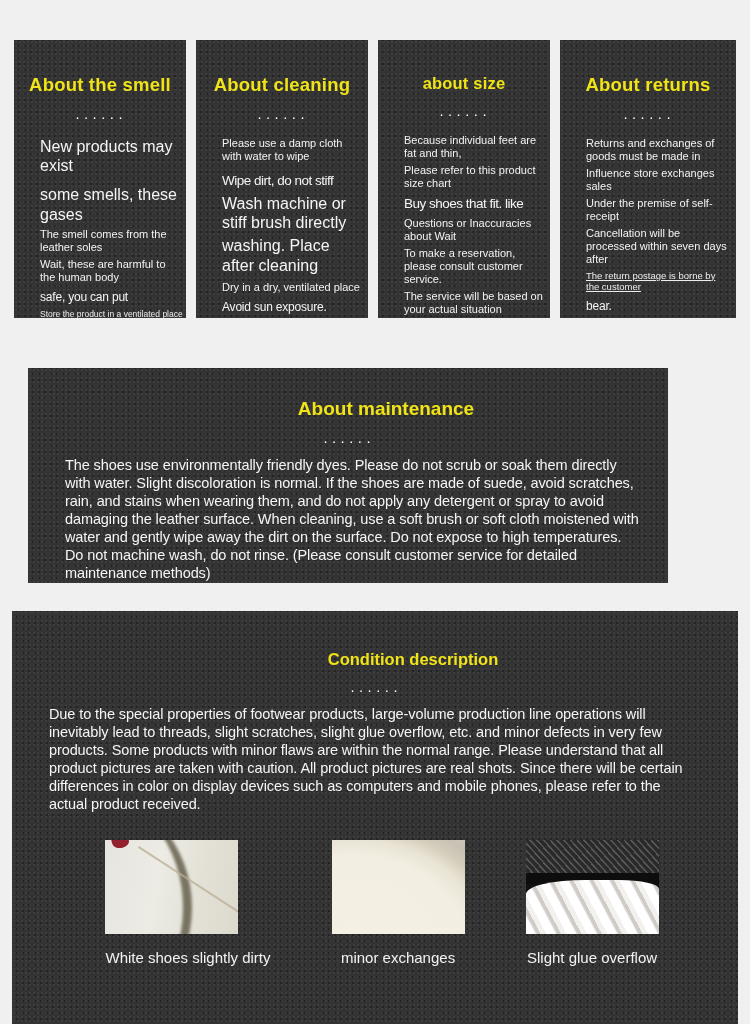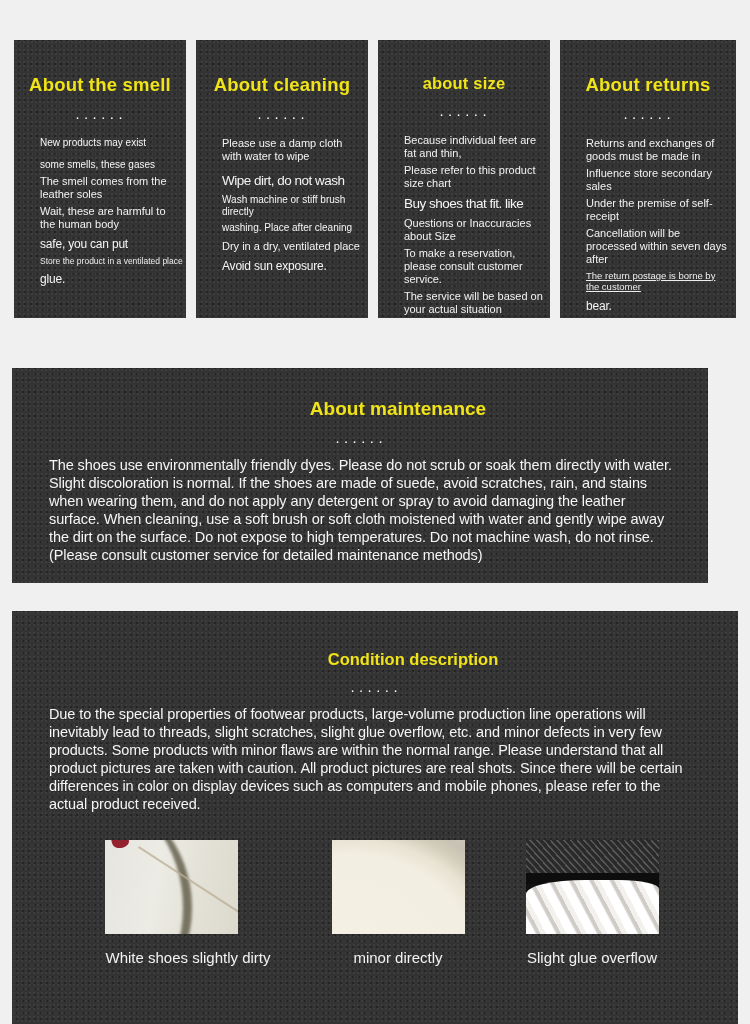--- a/index.html
+++ b/index.html
@@ -43,28 +43,28 @@
     text-align:center;
     font-family:"DejaVu Sans Mono",monospace;
     font-size:11px;
     letter-spacing:2px;
     color:#ffffff;
   }
   .pbody{padding:0 5px 0 26px;}
   .pbody p{margin:0 0 4px;}
   .xxs{font-size:8.5px;white-space:nowrap;color:#ededed;}
   .xs{font-size:11px;line-height:1.18;color:#f2f2f2;}
-  .sm{font-size:10px;line-height:1.2;}
+  .sm{font-size:16px;line-height:1.2;}
   .lg{font-size:12px;line-height:1.25;letter-spacing:-0.2px;}
   .lg-tight{font-size:13.5px;letter-spacing:-0.5px;white-space:nowrap;}
   .gap-b{margin-bottom:10px !important;}
   .gap-t{margin-top:6px !important;}
 
   
-  .maintenance{position:absolute;top:368px;left:12px;width:696px;height:215px;overflow:hidden;}
+  .maintenance{position:absolute;top:368px;left:28px;width:640px;height:215px;overflow:hidden;}
   .condition{position:absolute;top:611px;left:12px;width:726px;height:464px;overflow:hidden;}
   .wide-title{
     margin:30px 0 0;
     text-align:center;
     transform:translateX(38px);
     font-size:19px;
     font-weight:bold;
     color:#f0e418;
   }
   .condition .wide-title{font-size:16.5px;margin-top:39px;}
@@ -137,49 +137,49 @@
         <p class="xxs">Store the product in a ventilated place</p>
         <p class="lg gap-t">glue.</p>
       </div>
     </article>
 
     <article class="panel small-panel">
       <h2 class="ptitle">About cleaning</h2>
       <div class="dots">......</div>
       <div class="pbody">
         <p class="xs gap-b">Please use a damp cloth with water to wipe</p>
-        <p class="lg-tight">Wipe dirt, do not wash</p>
+        <p class="lg-tight">Wipe dirt, do not stiff</p>
         <p class="sm gap-t">Wash machine or stiff brush directly</p>
         <p class="sm">washing. Place after cleaning</p>
         <p class="xs gap-t">Dry in a dry, ventilated place</p>
         <p class="lg gap-t">Avoid sun exposure.</p>
       </div>
     </article>
 
     <article class="panel small-panel">
       <h2 class="ptitle t-sm">about size</h2>
       <div class="dots">......</div>
       <div class="pbody">
         <p class="xs">Because individual feet are fat and thin,</p>
         <p class="xs">Please refer to this product size chart</p>
         <p class="lg-tight gap-t">Buy shoes that fit. like</p>
-        <p class="xs gap-t">Questions or Inaccuracies about Size</p>
+        <p class="xs gap-t">Questions or Inaccuracies about Wait</p>
         <p class="xs">To make a reservation, please consult customer service.</p>
         <p class="xs">The service will be based on your actual situation</p>
         <p class="xs">Kuang recommends a suitable ruler for you</p>
 
       </div>
     </article>
 
     <article class="panel small-panel p4">
       <h2 class="ptitle">About returns</h2>
       <div class="dots">......</div>
       <div class="pbody">
         <p class="xs">Returns and exchanges of goods must be made in</p>
-        <p class="xs">Influence store secondary sales</p>
+        <p class="xs">Influence store exchanges sales</p>
         <p class="xs">Under the premise of self-receipt</p>
         <p class="xs">Cancellation will be processed within seven days after</p>
         <p class="xxs" style="white-space:normal;font-size:9.5px;line-height:1.2;text-decoration:underline;">The return postage is borne by the customer</p>
         <p class="lg gap-t">bear.</p>
       </div>
     </article>
   </section>
 
   <section class="panel maintenance">
     <h2 class="wide-title">About maintenance</h2>
@@ -197,21 +197,21 @@
         <div class="photo ph1">
           <div class="red-mark"></div>
           <div class="curve"></div>
           <div class="scratch"></div>
         </div>
         <figcaption>White shoes slightly dirty</figcaption>
       </figure>
 
       <figure class="example">
         <div class="photo ph2"></div>
-        <figcaption>minor directly</figcaption>
+        <figcaption>minor exchanges</figcaption>
       </figure>
 
       <figure class="example">
         <div class="photo ph3">
           <div class="fabric"></div>
           <div class="shadow-band"></div>
           <div class="sole"></div>
         </div>
         <figcaption>Slight glue overflow</figcaption>
       </figure>

